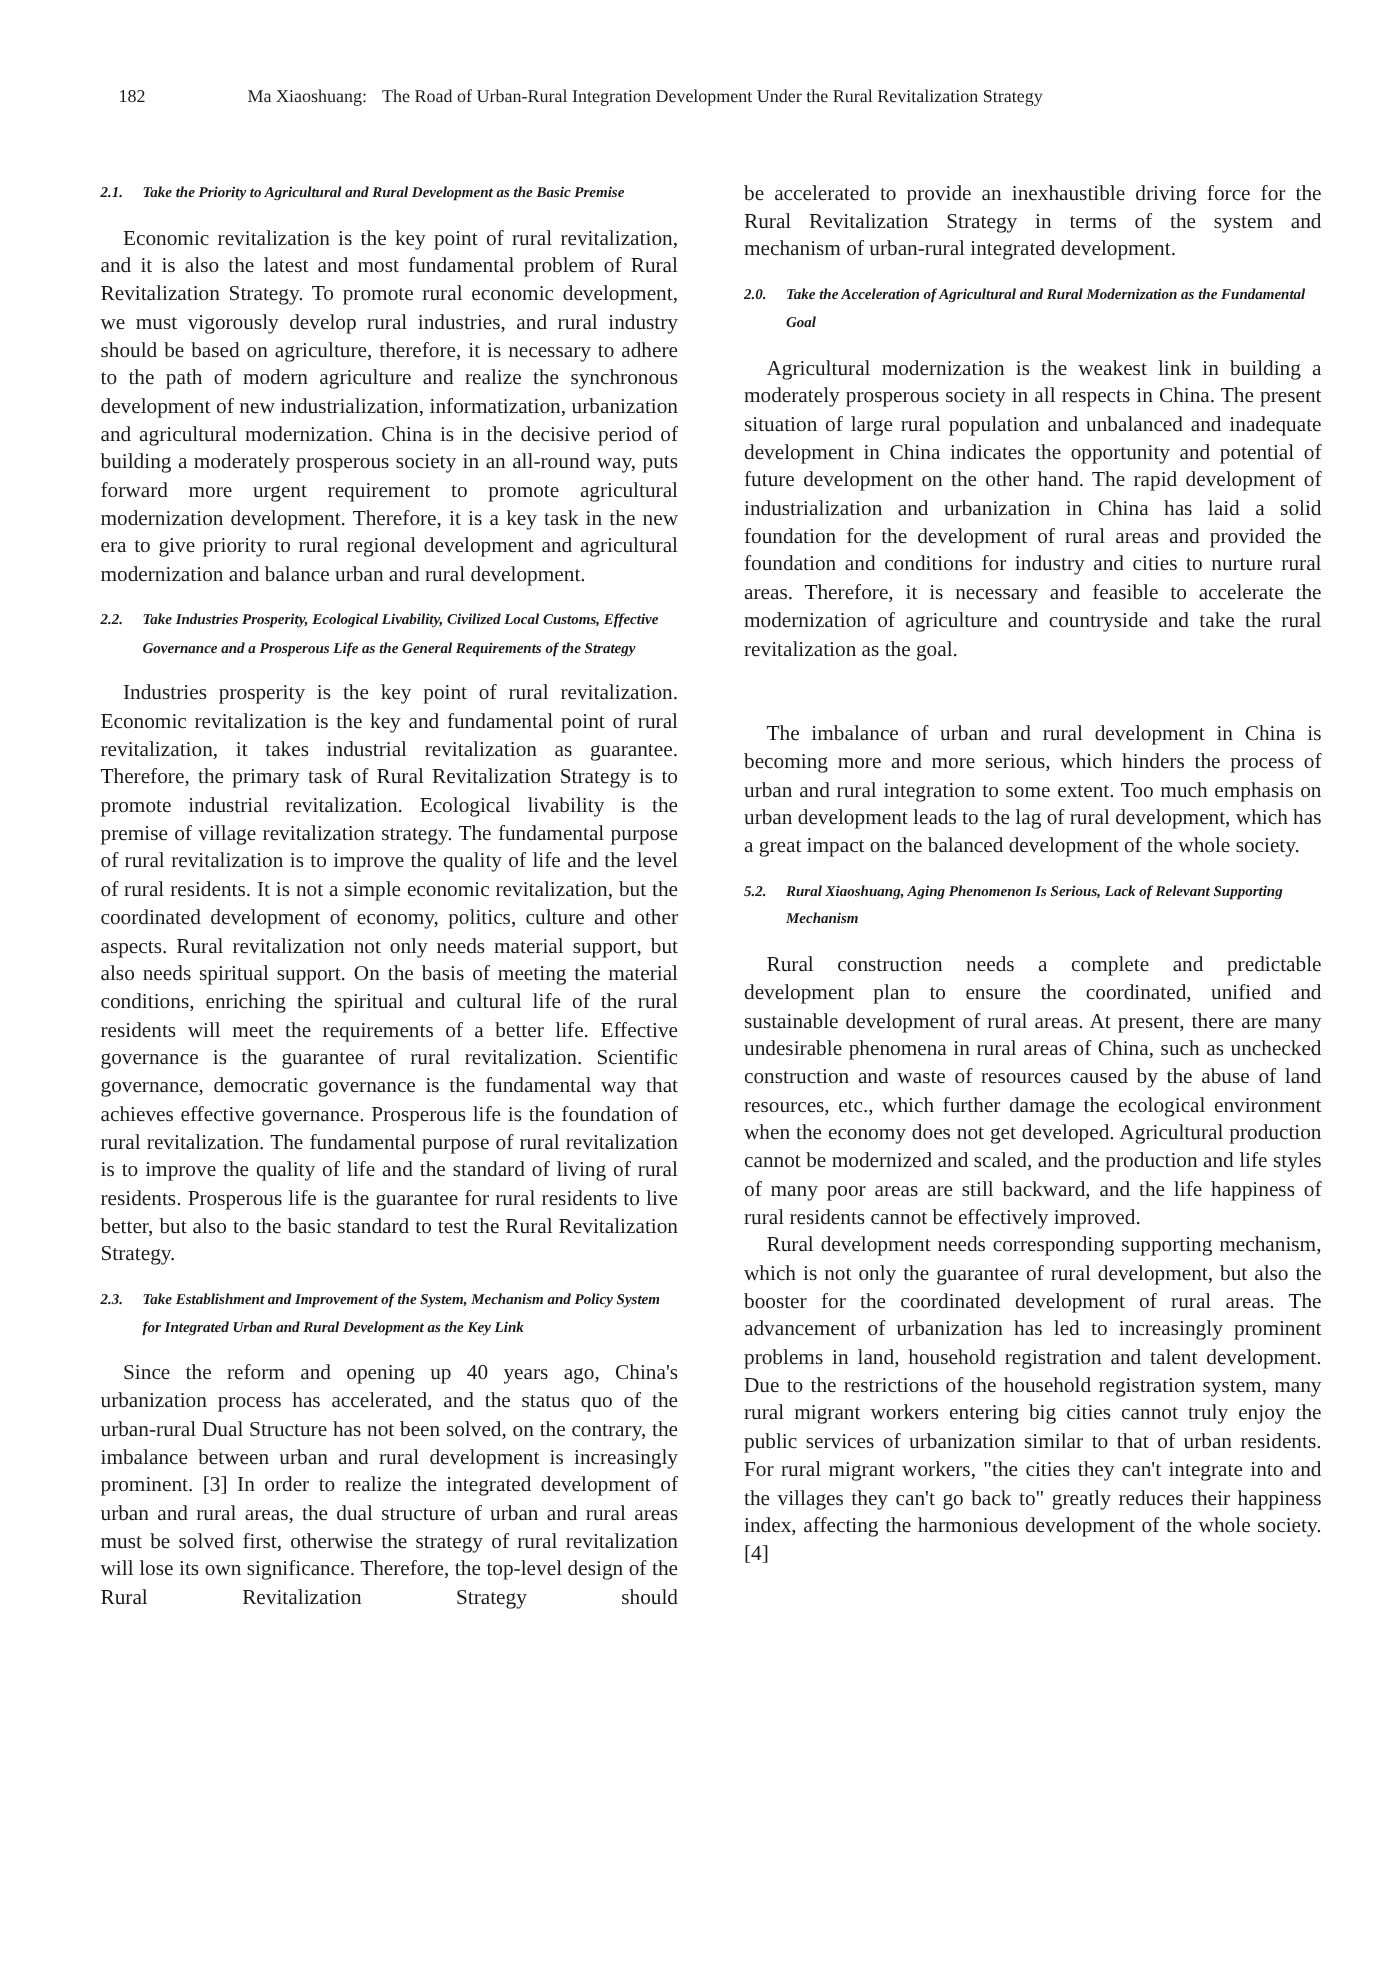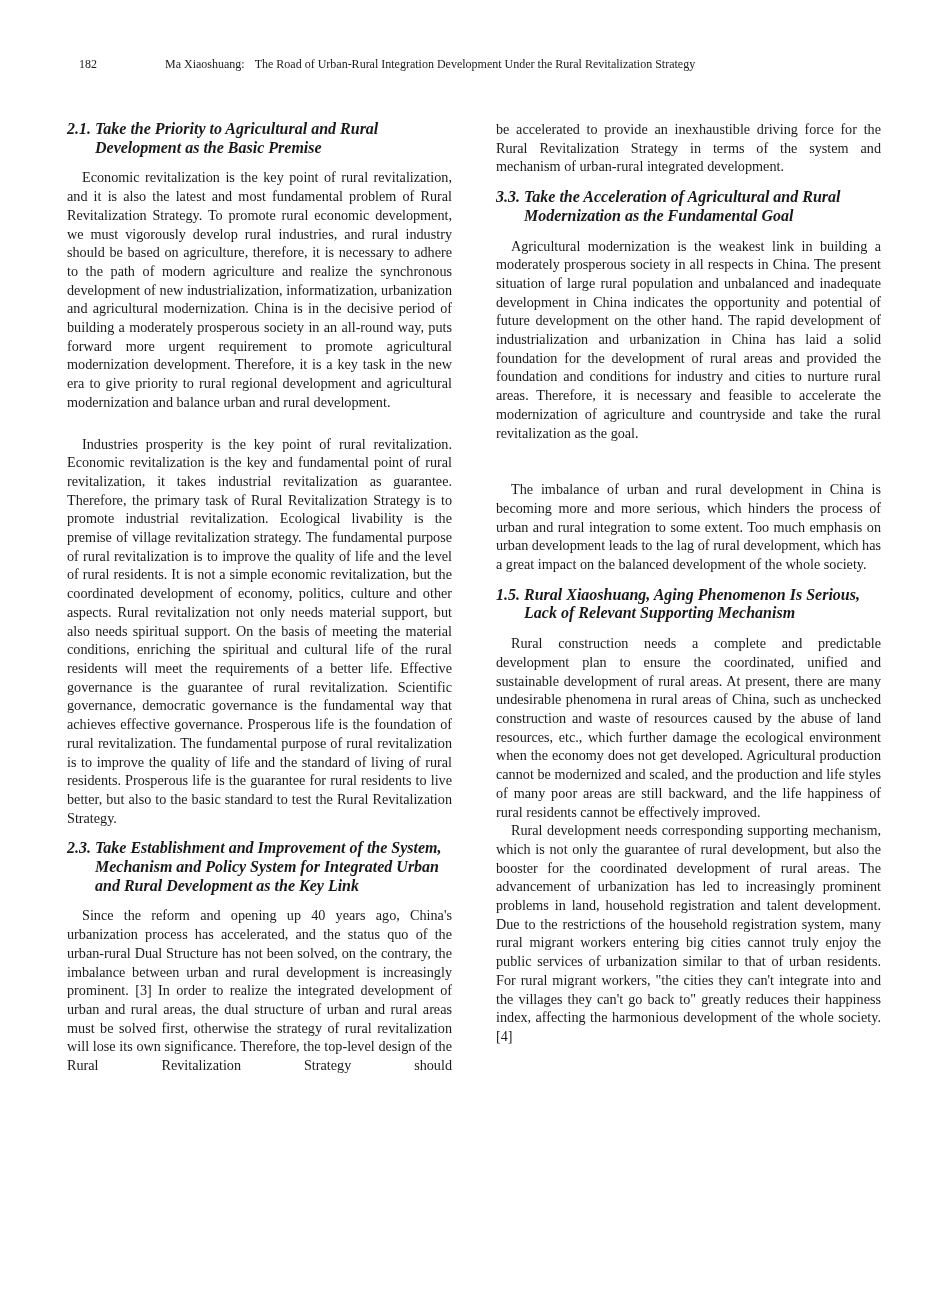--- a/index.html
+++ b/index.html
@@ -17,21 +17,21 @@
     position: absolute; top: 120px; width: 385px;
   }
   .col-left { left: 67px; }
   .col-right { left: 496px; }
   p.body {
     margin: 0; font-size: 14.2px; line-height: 18.7px;
     text-align: justify; text-indent: 15px;
     hyphens: none;
   }
   h3.sub {
-    margin: 0; font-size: 16px; line-height: 18.7px;
+    margin: 0; font-size: 10px; line-height: 18.7px;
     font-weight: bold; font-style: italic;
     padding-left: 28px; text-indent: -28px;
   }
   h3.sub .num { display: inline-block; width: 28px; text-indent: 0; }
   h2.sec {
     margin: 0; font-size: 21px; line-height: 25px; font-weight: bold;
     padding-left: 22px; text-indent: -22px;
   }
   h2.sec .num { display: inline-block; width: 22px; text-indent: 0; }
 </style>
@@ -41,39 +41,40 @@
 <div class="running-head">
   <span class="page-num">182</span><span class="author">Ma Xiaoshuang:</span><span>The Road of Urban-Rural Integration Development Under the Rural Revitalization Strategy</span>
 </div>
 
 <div class="col col-left">
   <h3 class="sub"><span class="num">2.1.</span><span>Take the Priority to Agricultural and Rural Development as the Basic Premise</span></h3>
   <div style="height:11px"></div>
   <p class="body">Economic revitalization is the key point of rural revitalization, and it is also the latest and most fundamental problem of Rural Revitalization Strategy. To promote rural economic development, we must vigorously develop rural industries, and rural industry should be based on agriculture, therefore, it is necessary to adhere to the path of modern agriculture and realize the synchronous development of new industrialization, informatization, urbanization and agricultural modernization. China is in the decisive period of building a moderately prosperous society in an all-round way, puts forward more urgent requirement to promote agricultural modernization development. Therefore, it is a key task in the new era to give priority to rural regional development and agricultural modernization and balance urban and rural development.</p>
   <div style="height:12px"></div>
 
+  <h3 class="sub"><span class="num">2.2.</span><span>Take Industries Prosperity, Ecological Livability, Civilized Local Customs, Effective Governance and a Prosperous Life as the General Requirements of the Strategy</span></h3>
   <div style="height:11px"></div>
   <p class="body">Industries prosperity is the key point of rural revitalization. Economic revitalization is the key and fundamental point of rural revitalization, it takes industrial revitalization as guarantee. Therefore, the primary task of Rural Revitalization Strategy is to promote industrial revitalization. Ecological livability is the premise of village revitalization strategy. The fundamental purpose of rural revitalization is to improve the quality of life and the level of rural residents. It is not a simple economic revitalization, but the coordinated development of economy, politics, culture and other aspects. Rural revitalization not only needs material support, but also needs spiritual support. On the basis of meeting the material conditions, enriching the spiritual and cultural life of the rural residents will meet the requirements of a better life. Effective governance is the guarantee of rural revitalization. Scientific governance, democratic governance is the fundamental way that achieves effective governance. Prosperous life is the foundation of rural revitalization. The fundamental purpose of rural revitalization is to improve the quality of life and the standard of living of rural residents. Prosperous life is the guarantee for rural residents to live better, but also to the basic standard to test the Rural Revitalization Strategy.</p>
   <div style="height:12px"></div>
 
   <h3 class="sub"><span class="num">2.3.</span><span>Take Establishment and Improvement of the System, Mechanism and Policy System for Integrated Urban and Rural Development as the Key Link</span></h3>
   <div style="height:11px"></div>
   <p class="body" style="text-align-last: justify;">Since the reform and opening up 40 years ago, China's urbanization process has accelerated, and the status quo of the urban-rural Dual Structure has not been solved, on the contrary, the imbalance between urban and rural development is increasingly prominent. [3] In order to realize the integrated development of urban and rural areas, the dual structure of urban and rural areas must be solved first, otherwise the strategy of rural revitalization will lose its own significance. Therefore, the top-level design of the Rural Revitalization Strategy should</p>
 </div>
 
 <div class="col col-right">
   <p class="body" style="text-indent:0">be accelerated to provide an inexhaustible driving force for the Rural Revitalization Strategy in terms of the system and mechanism of urban-rural integrated development.</p>
   <div style="height:12px"></div>
 
-  <h3 class="sub"><span class="num">3.3.</span><span>Take the Acceleration of Agricultural and Rural Modernization as the Fundamental Goal</span></h3>
+  <h3 class="sub"><span class="num">2.0.</span><span>Take the Acceleration of Agricultural and Rural Modernization as the Fundamental Goal</span></h3>
   <div style="height:11px"></div>
   <p class="body">Agricultural modernization is the weakest link in building a moderately prosperous society in all respects in China. The present situation of large rural population and unbalanced and inadequate development in China indicates the opportunity and potential of future development on the other hand. The rapid development of industrialization and urbanization in China has laid a solid foundation for the development of rural areas and provided the foundation and conditions for industry and cities to nurture rural areas. Therefore, it is necessary and feasible to accelerate the modernization of agriculture and countryside and take the rural revitalization as the goal.</p>
   <div style="height:26px"></div>
 
   <div style="height:12px"></div>
   <p class="body">The imbalance of urban and rural development in China is becoming more and more serious, which hinders the process of urban and rural integration to some extent. Too much emphasis on urban development leads to the lag of rural development, which has a great impact on the balanced development of the whole society.</p>
   <div style="height:12px"></div>
 
-  <h3 class="sub"><span class="num">1.5.</span><span>Rural Xiaoshuang, Aging Phenomenon Is Serious, Lack of Relevant Supporting Mechanism</span></h3>
+  <h3 class="sub"><span class="num">5.2.</span><span>Rural Xiaoshuang, Aging Phenomenon Is Serious, Lack of Relevant Supporting Mechanism</span></h3>
   <div style="height:11px"></div>
   <p class="body">Rural construction needs a complete and predictable development plan to ensure the coordinated, unified and sustainable development of rural areas. At present, there are many undesirable phenomena in rural areas of China, such as unchecked construction and waste of resources caused by the abuse of land resources, etc., which further damage the ecological environment when the economy does not get developed. Agricultural production cannot be modernized and scaled, and the production and life styles of many poor areas are still backward, and the life happiness of rural residents cannot be effectively improved.</p>
   <p class="body">Rural development needs corresponding supporting mechanism, which is not only the guarantee of rural development, but also the booster for the coordinated development of rural areas. The advancement of urbanization has led to increasingly prominent problems in land, household registration and talent development. Due to the restrictions of the household registration system, many rural migrant workers entering big cities cannot truly enjoy the public services of urbanization similar to that of urban residents. For rural migrant workers, "the cities they can't integrate into and the villages they can't go back to" greatly reduces their happiness index, affecting the harmonious development of the whole society. [4]</p>
 </div>
 
 </body></html>

